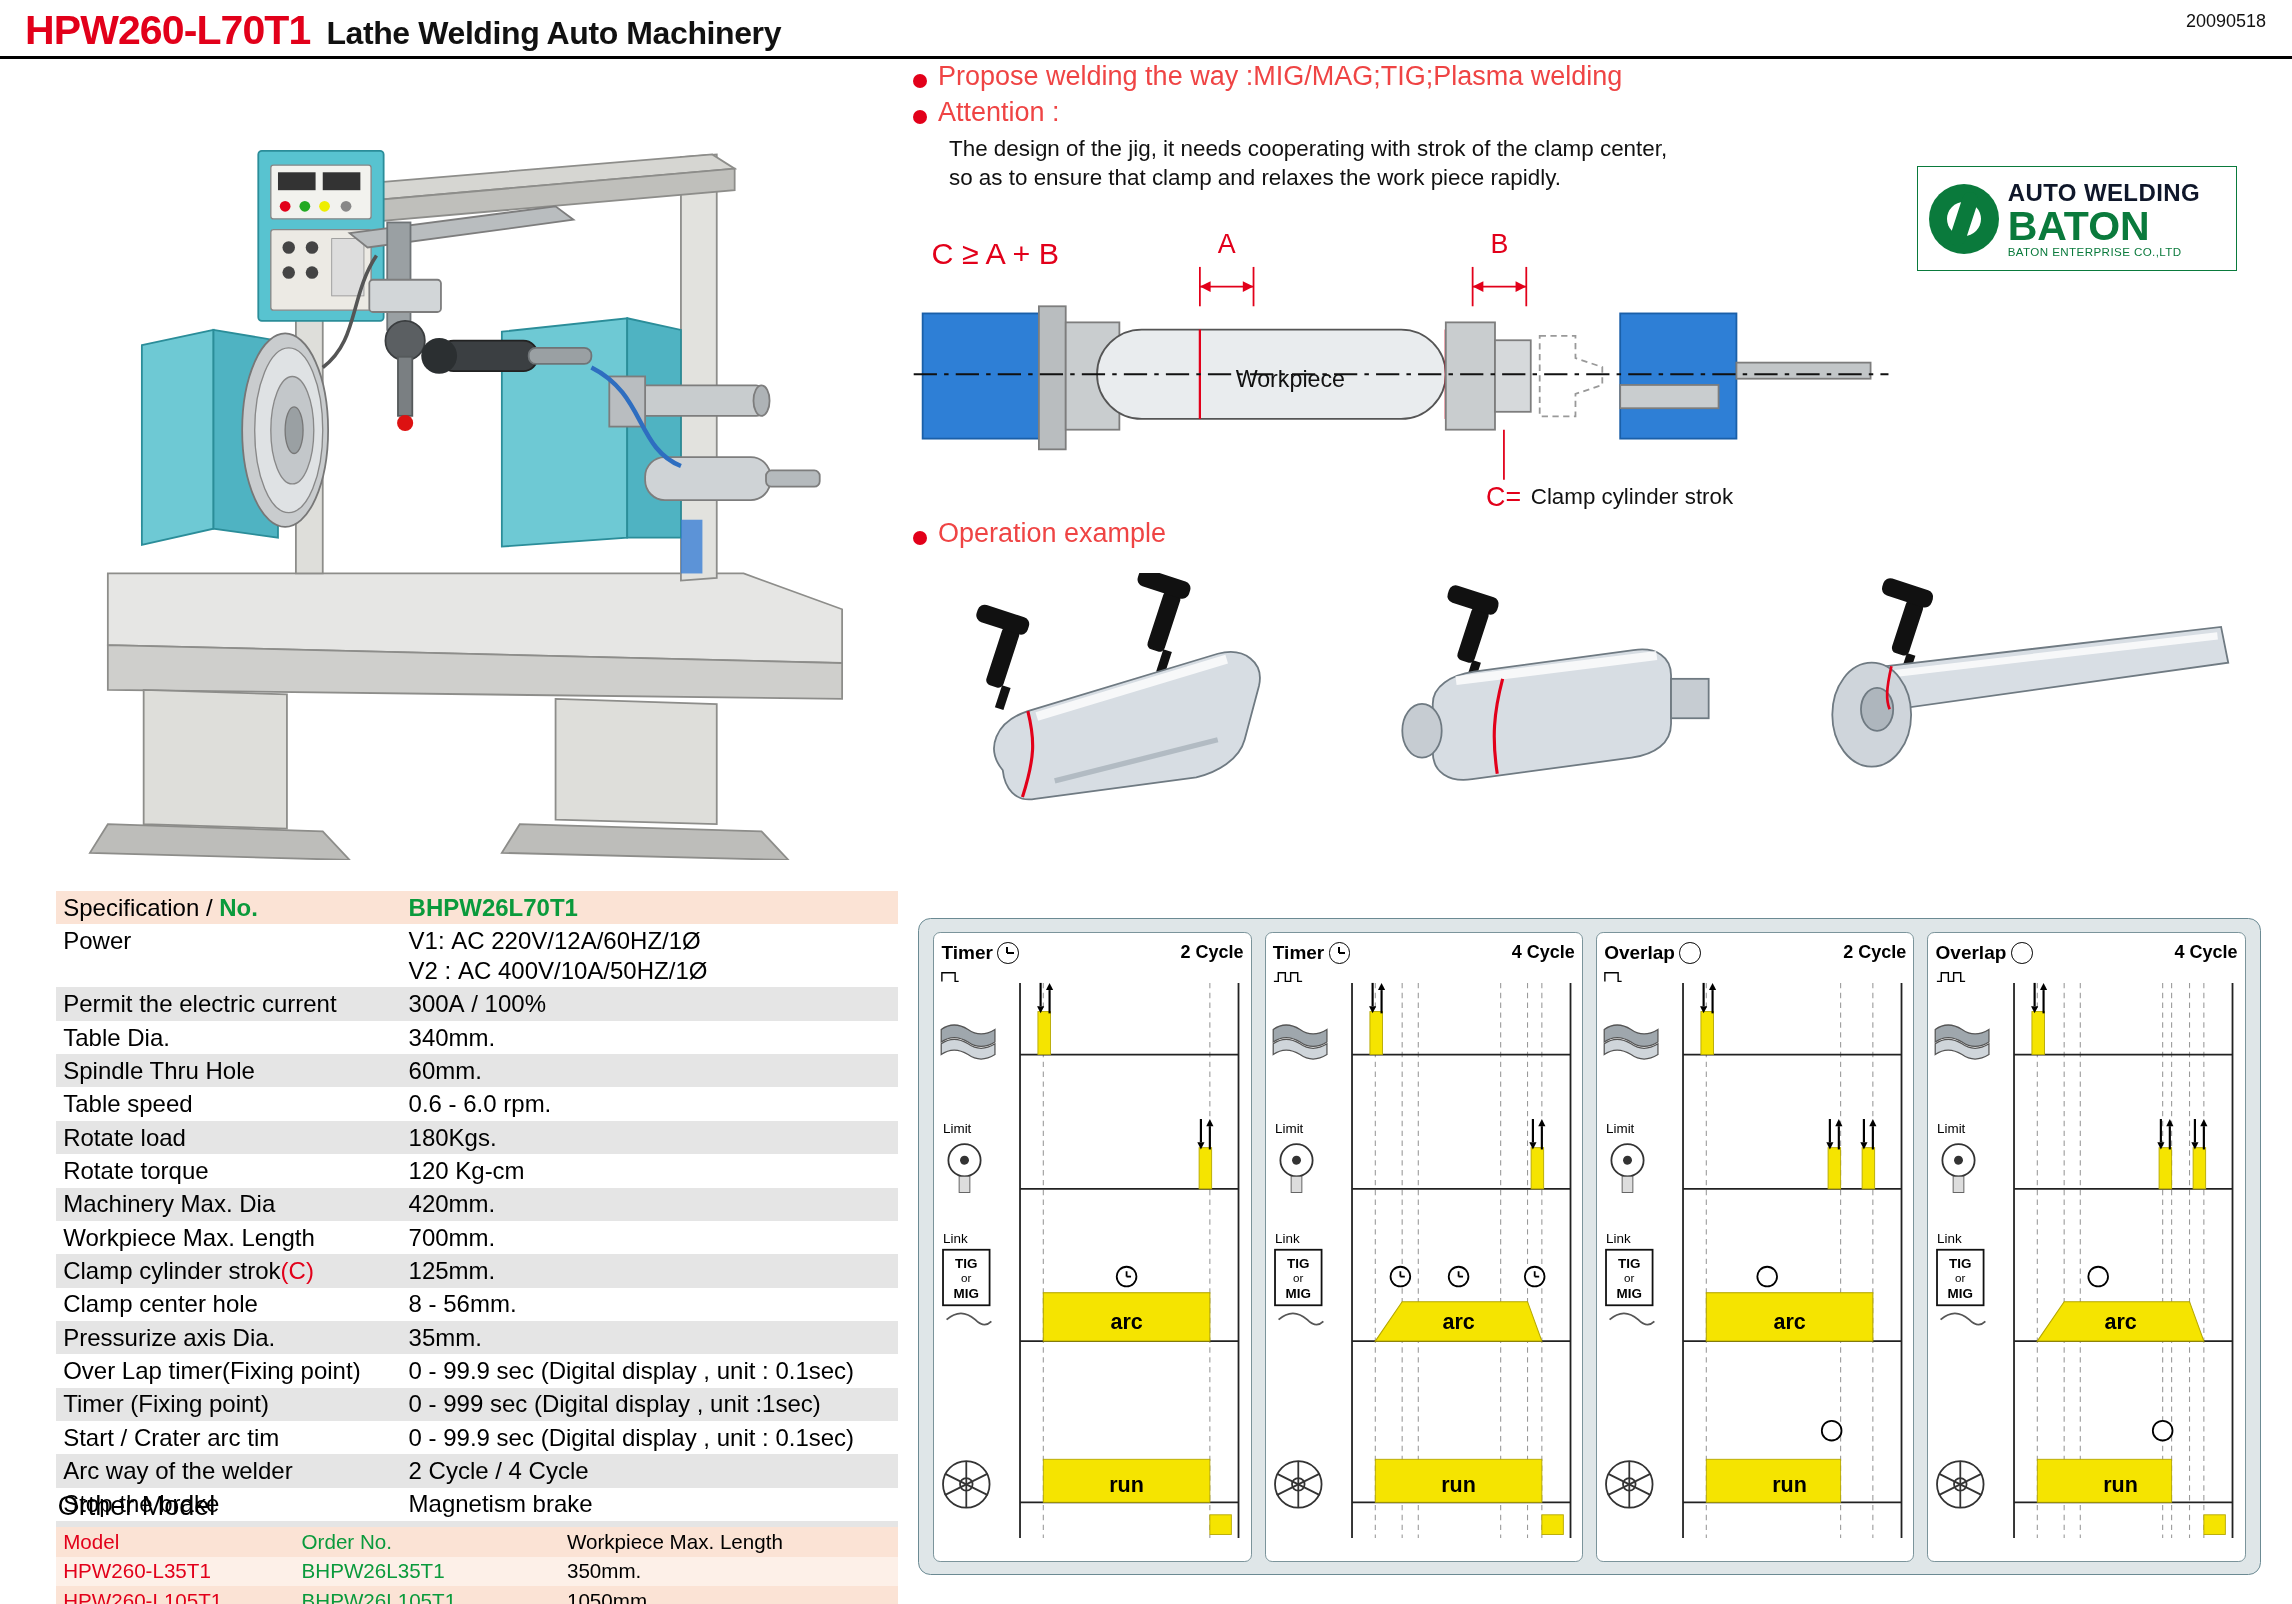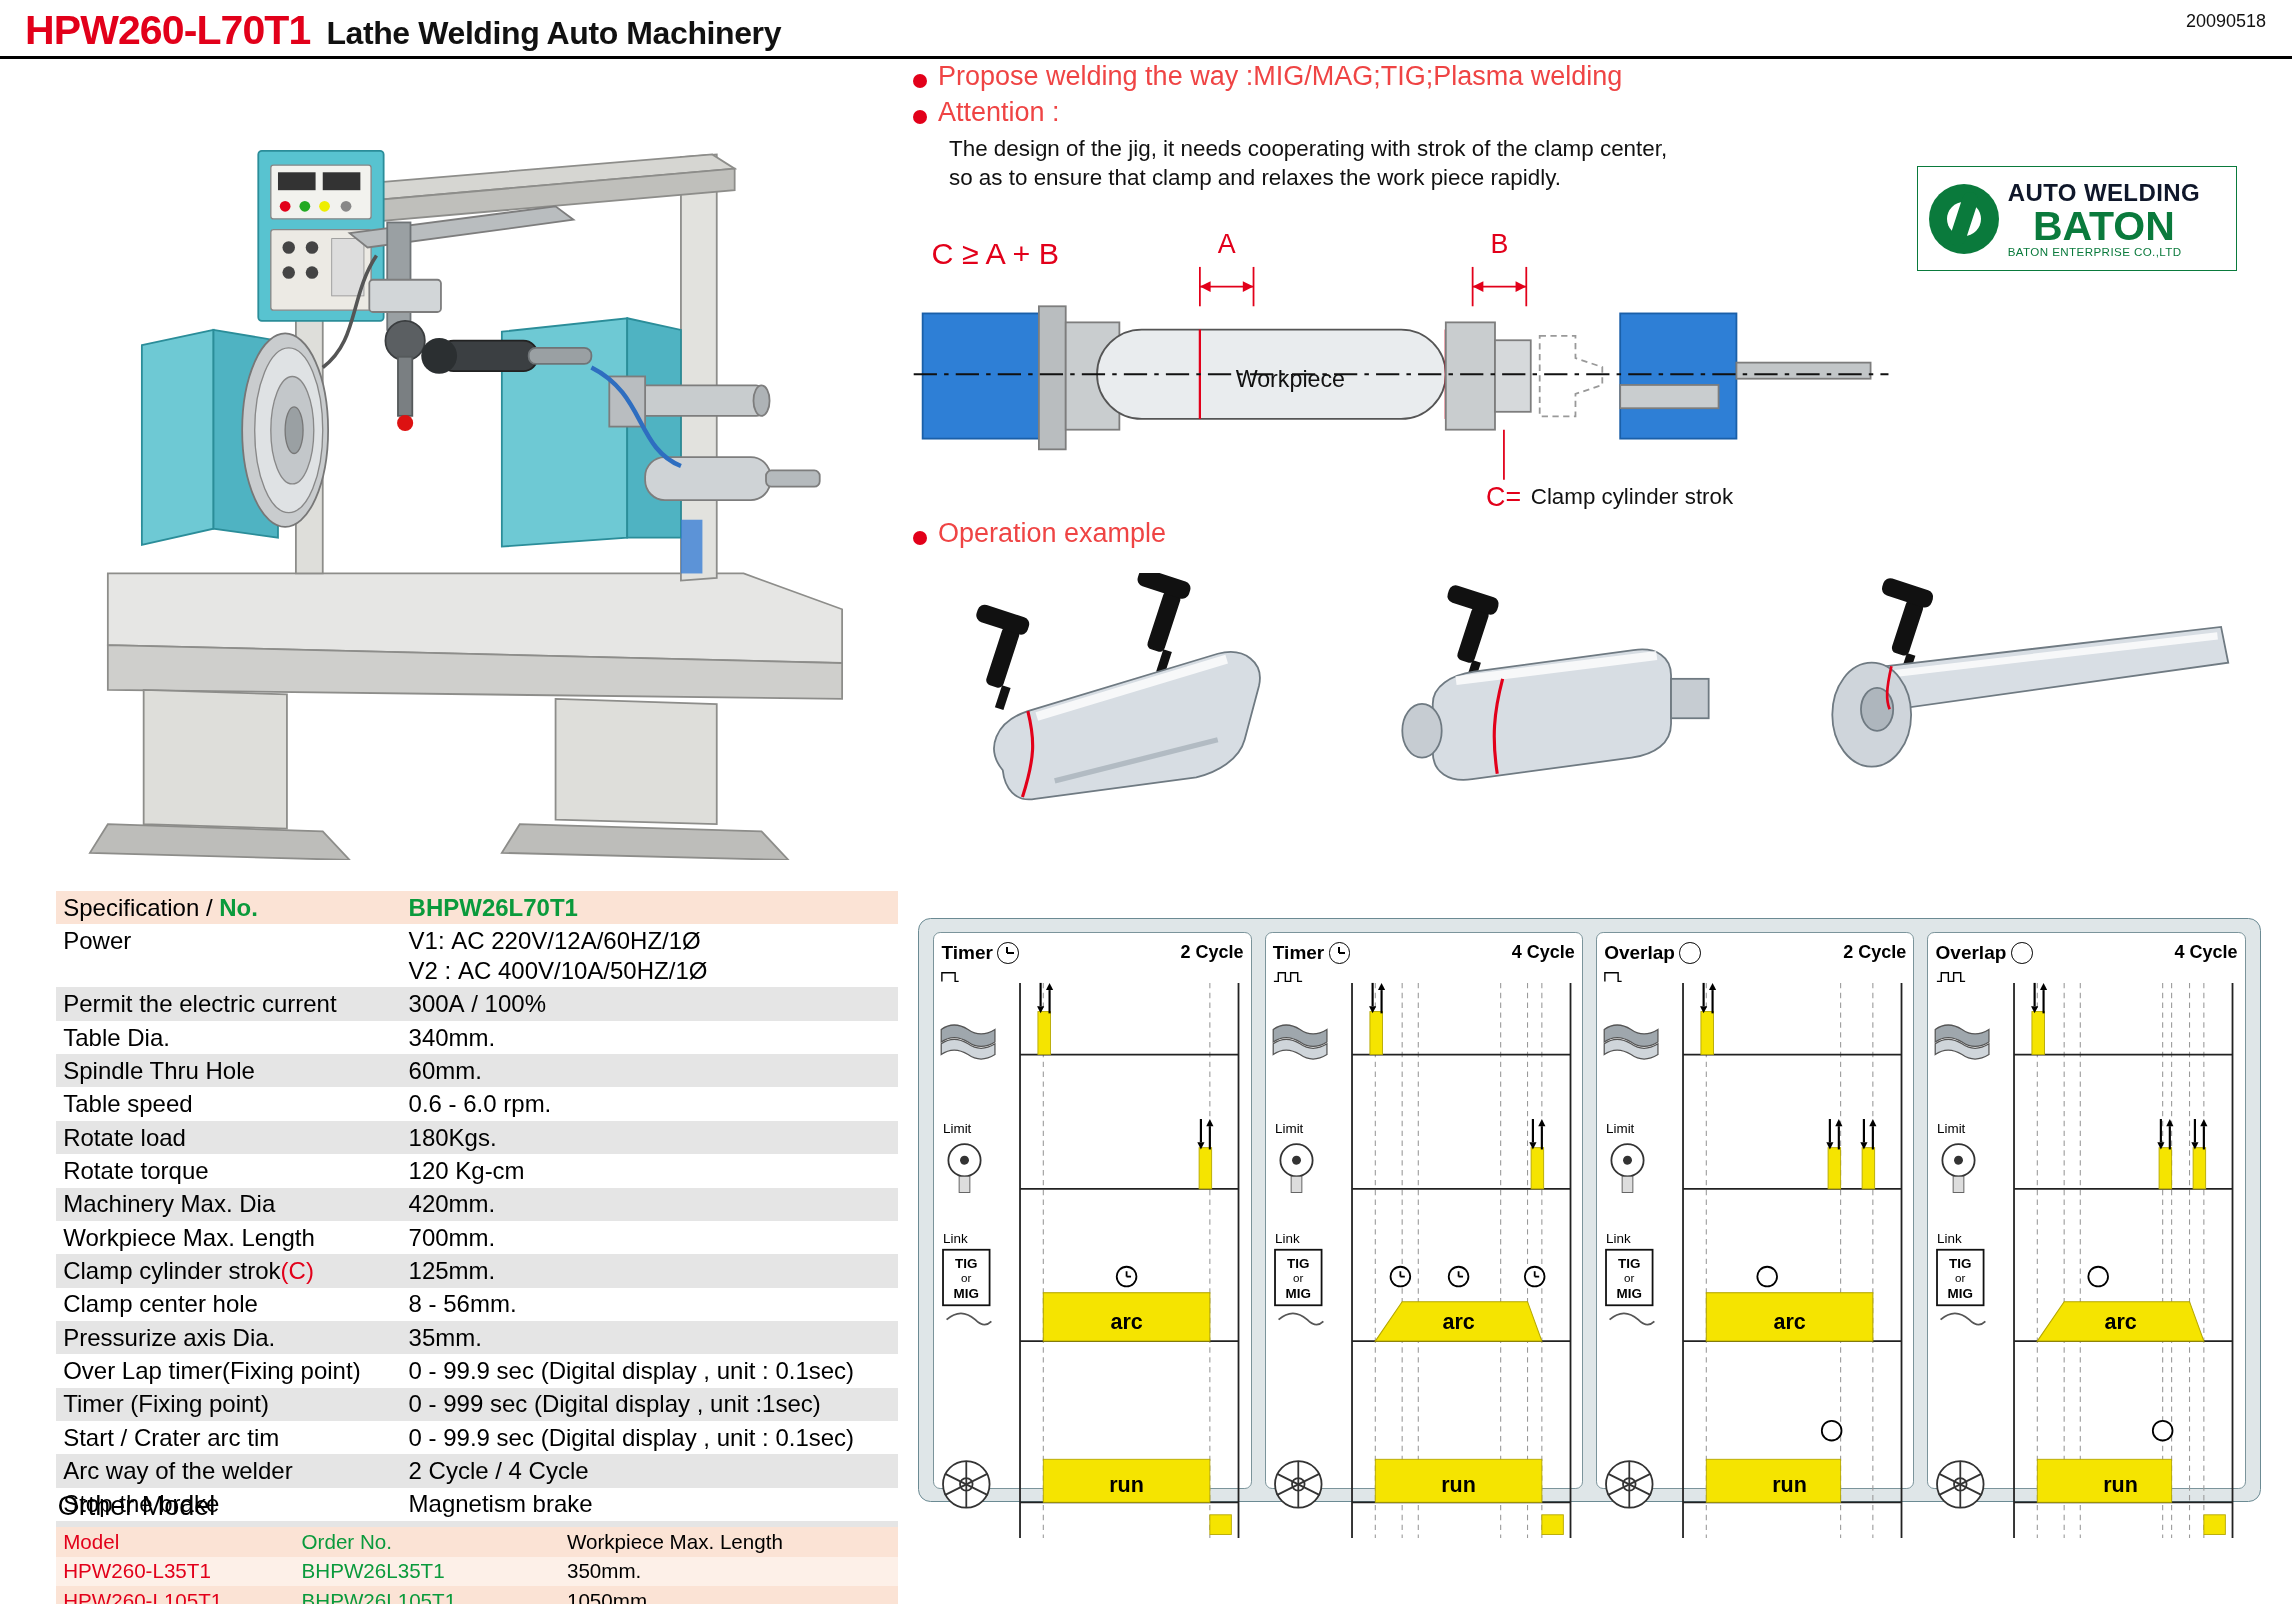--- a/index.html
+++ b/index.html
@@ -24,21 +24,21 @@
   .btxt{font-size:27px;color:#ef4444;}
   .subtxt{margin-left:36px;font-size:22.4px;line-height:1.32;color:#111;}
 
   
   .logo{position:absolute;left:1917px;top:166px;width:318px;height:103px;border:1.8px solid #0a7a3c;background:#fff;display:flex;align-items:center;}
   .logo .mark{width:70px;height:70px;border-radius:50%;background:#0a7a3c;margin-left:10.7px;position:relative;flex:none;}
   .logo .mark:after{content:"";position:absolute;left:18px;top:18px;width:34px;height:34px;border-radius:50%;background:#fff;}
   .logo .mark:before{content:"";position:absolute;left:27px;top:7.2px;width:16px;height:56px;background:#0a7a3c;border-radius:8px;transform:rotate(18deg);z-index:2;}
   .logo .txt{margin-left:9px;}
   .logo .l1{font-size:24px;font-weight:bold;color:#0f172a;letter-spacing:0.4px;}
-  .logo .l2{font-size:41px;font-weight:bold;color:#0a7a3c;line-height:0.95;text-align:center;}
+  .logo .l2{font-size:41px;font-weight:bold;color:#0a7a3c;line-height:0.95;}
   .logo .l3{font-size:11.6px;color:#0a7a3c;letter-spacing:0.4px;}
 
   
   .jig{position:absolute;left:913px;top:224px;width:1003px;height:313px;}
 
   
   .ops{position:absolute;left:949px;top:573px;width:1290px;height:269px;}
 
   
   .spec{position:absolute;left:56px;top:891px;width:842px;font-size:24px;}
@@ -57,21 +57,21 @@
   .other td{padding:2.7px 7.2px;}
   .other tr.hdrow td{background:#fbe3d5;}
   .other tr.r1 td{background:#fdf0e8;}
   .other tr.r2 td{background:#fbe3d5;}
   .other .red{color:#e2001a;}
   .other .green{color:#0a9a3c;font-weight:normal;}
   .other .c1{width:224px;}
   .other .c2{width:251px;}
 
   
-  .charts{position:absolute;left:918px;top:918px;width:1343px;height:584px;background:#dfe6e8;border:1.8px solid #6b8a93;border-radius:12.5px;display:flex;gap:13px;padding:12.5px 14.3px;box-sizing:border-box;}
+  .charts{position:absolute;left:918px;top:918px;width:1343px;height:657px;background:#dfe6e8;border:1.8px solid #6b8a93;border-radius:12.5px;display:flex;gap:13px;padding:12.5px 14.3px;box-sizing:border-box;}
   .chart{flex:1;background:#fff;border:1.8px solid #7b949b;border-radius:7.2px;position:relative;}
   .chart .title{position:absolute;left:7.2px;top:5.4px;right:7.2px;height:30px;display:flex;align-items:center;justify-content:space-between;font-size:19px;font-weight:bold;}
   .chart .ttl-left{display:flex;align-items:center;gap:4.5px;}
   .chart .ttl-right{display:flex;align-items:center;gap:5.4px;font-size:18px;text-align:right;}
   .cycle-ico{width:30px;height:12.5px;}
   .clk{width:19.7px;height:19.7px;border-radius:50%;border:1.8px solid #000;position:relative;display:inline-block;}
   .clk i{position:absolute;background:#000;}
   .clk .h{width:1.8px;height:6.3px;left:8px;top:3.6px;}
   .clk .m{width:6.3px;height:1.8px;left:9px;top:9px;}
   .ring{width:19.7px;height:19.7px;border-radius:50%;border:1.8px solid #000;display:inline-block;}

